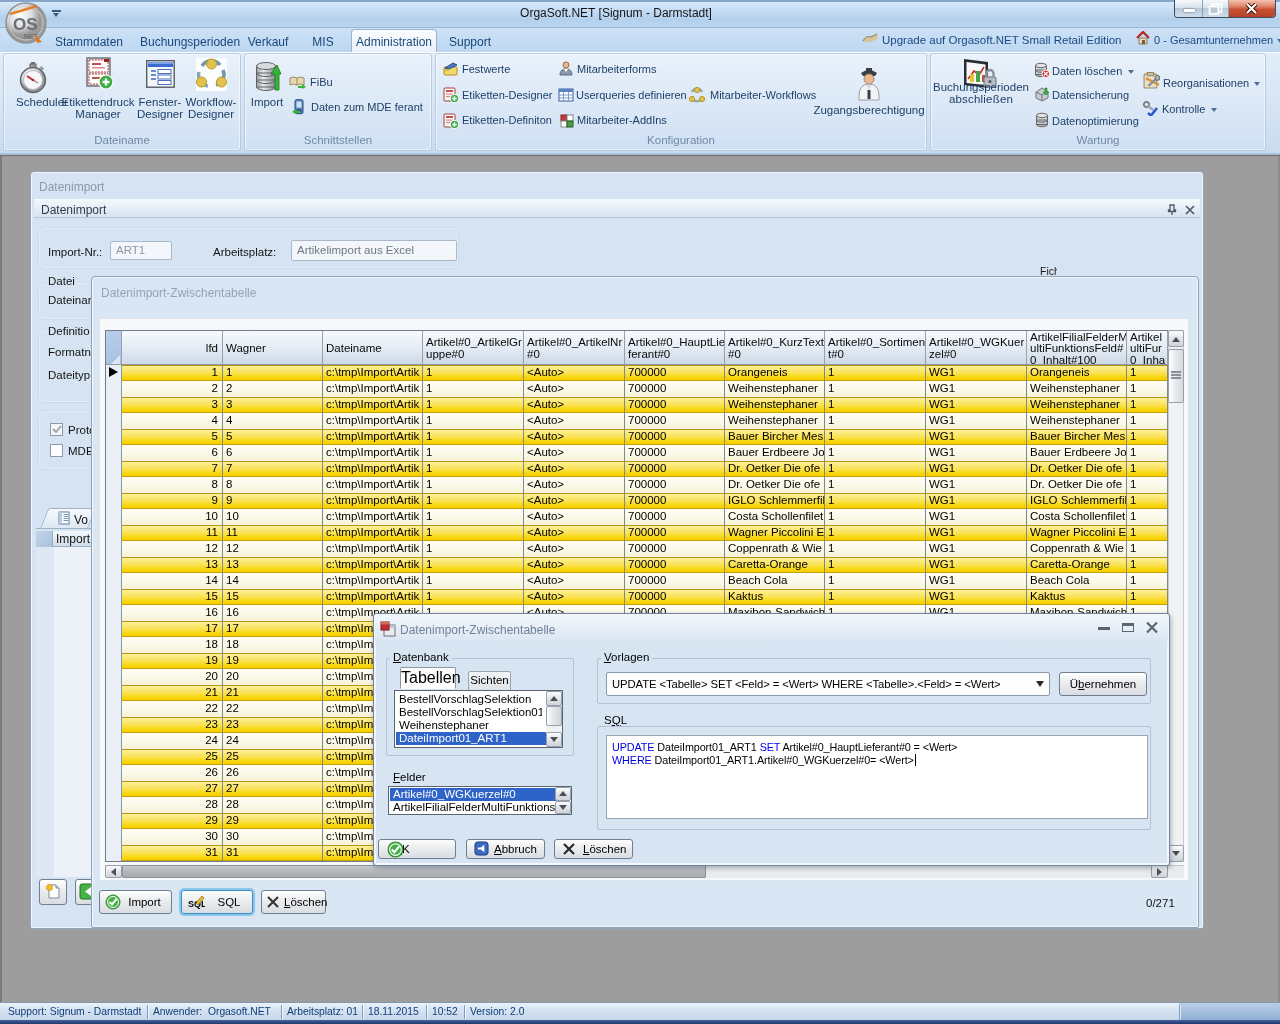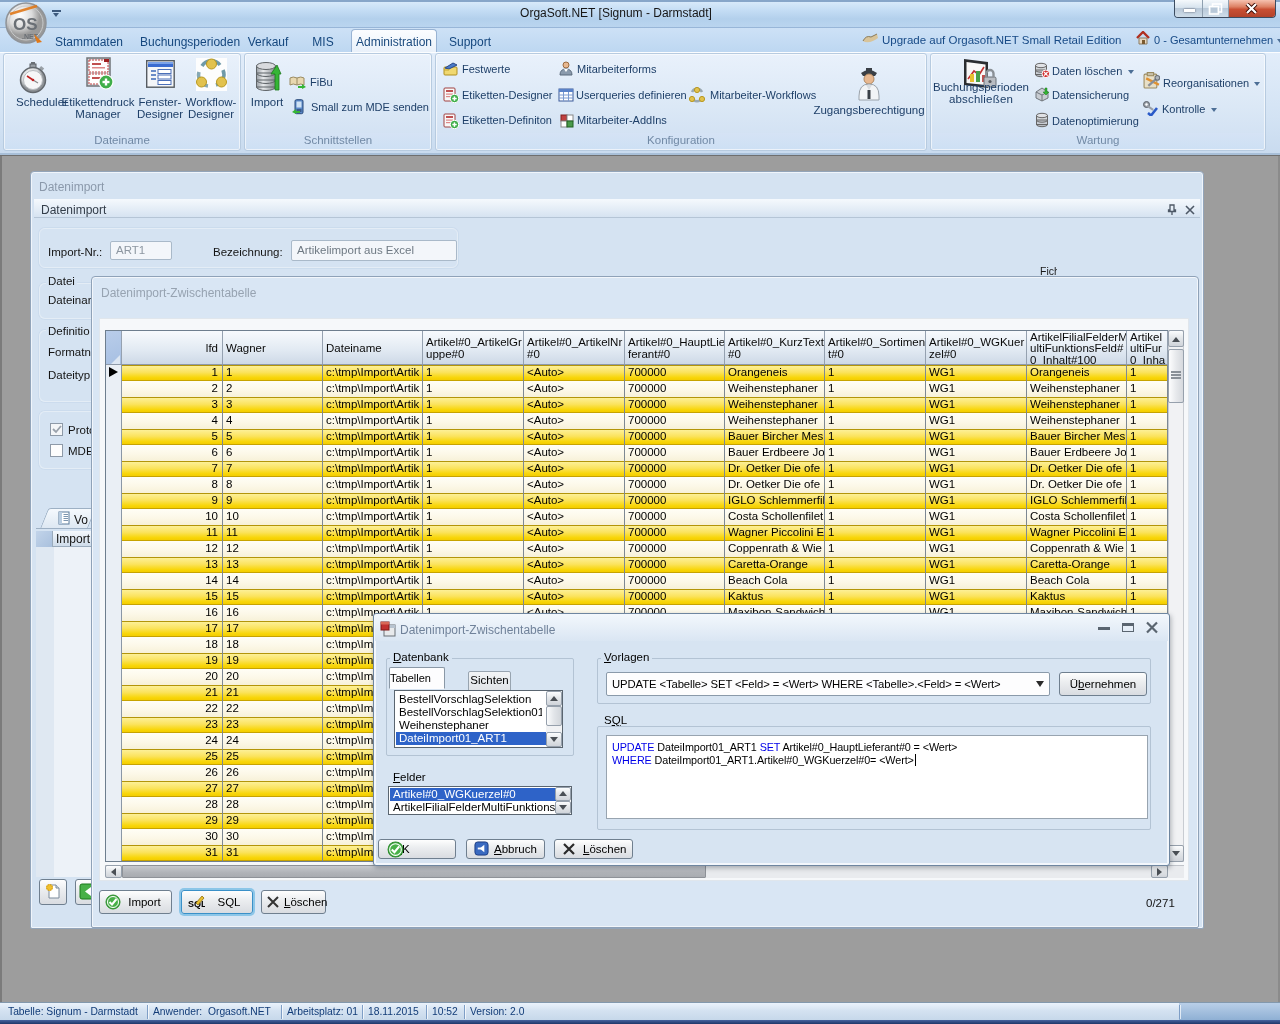--- a/index.html
+++ b/index.html
@@ -182,21 +182,21 @@
 <path d="M8 2 L8 9" stroke="#9a8a60"></path>
 <path d="M9 10 L13 10 L13 8 L17 11 L13 13 L13 12 L9 12 Z" fill="#35b535"></path>
 </svg>
 <div class="rtxt" style="left:310px;top:76px">FiBu</div>
 <svg class="a" style="left:291px;top:99px" width="16" height="16" viewBox="0 0 16 16">
 <rect x="4" y="0.7" width="8" height="14" rx="1.5" fill="#5a88c8" stroke="#2a4a7a"></rect>
 <rect x="5.5" y="2.5" width="5" height="6" fill="#cfe2f4"></rect>
 <rect x="5.5" y="10" width="5" height="3" fill="#3a5a8a"></rect>
 <path d="M8 13 L4 13 L4 11 L0 14 L4 16 L4 15 L8 15 Z" fill="#35b535" transform="translate(1 -1)"></path>
 </svg>
-<div class="rtxt" style="left:311px;top:101px">Small zum MDE senden</div>
+<div class="rtxt" style="left:311px;top:101px">Daten zum MDE ferant</div>
 <svg class="a" style="left:443px;top:61px" width="16" height="16" viewBox="0 0 16 16">
     <rect x="1" y="6" width="13" height="8" rx="1" fill="#f0d870" stroke="#b09020"></rect>
     <path d="M2 7 L10 2 L14 4 L6 8 Z" fill="#4a7ac8" stroke="#2a4a88"></path>
     <path d="M1 9 L6 9" stroke="#c8a830"></path>
   </svg>
 <svg class="a" style="left:443px;top:87px" width="16" height="16" viewBox="0 0 16 16">
     <rect x="1" y="1" width="11" height="13" rx="1" fill="#f8f8f8" stroke="#a04040"></rect>
     <rect x="3" y="3" width="7" height="2" fill="#c05050"></rect>
     <rect x="3" y="6.5" width="7" height="1.2" fill="#d88"></rect>
     <rect x="3" y="9" width="5" height="1.2" fill="#d88"></rect>
@@ -312,21 +312,21 @@
 <div class="a" style="left:41px;top:203px;font-size:12px;color:#333d49">Datenimport</div>
 <svg class="a" style="left:1166px;top:204px" width="12" height="12" viewBox="0 0 12 12">
     <path d="M4 1 L8 1 L8 6 L9.5 6 L9.5 7.5 L2.5 7.5 L2.5 6 L4 6 Z M6 7.5 L6 11" stroke="#4d5866" stroke-width="1.3" fill="none"></path>
   </svg>
 <svg class="a" style="left:1184px;top:204px" width="12" height="12" viewBox="0 0 12 12">
     <path d="M2 2 L10 10 M10 2 L2 10" stroke="#4d5866" stroke-width="1.6"></path>
   </svg>
 <div class="a" style="left:39px;top:228px;width:419px;height:40px;border:1px solid #e4edf6;border-radius:6px;box-shadow:0 0 0 1px rgba(185,205,228,.35)"></div>
 <div class="a" style="left:48px;top:246px;color:#141414">Import-Nr.:</div>
 <div class="a" style="left:110px;top:241px;width:62px;height:19px;background:#f3f6fa;border:1px solid #a9b9c9;border-radius:2px;color:#8d97a1;line-height:17px;padding-left:5px">ART1</div>
-<div class="a" style="left:213px;top:246px;color:#141414">Bezeichnung:</div>
+<div class="a" style="left:213px;top:246px;color:#141414">Arbeitsplatz:</div>
 <div class="a" style="left:291px;top:240px;width:166px;height:21px;background:#f3f6fa;border:1px solid #a9b9c9;border-radius:2px;color:#6e7983;line-height:19px;padding-left:5px">Artikelimport aus Excel</div>
 <div class="a" style="left:39px;top:283px;width:70px;height:36px;border:1px solid #e4edf6;border-radius:6px 0 0 6px;border-right:none;box-shadow:0 0 0 1px rgba(185,205,228,.3)"></div>
 <div class="a" style="left:46px;top:275px;background:#d5e3f2;padding:0 2px;color:#141414">Datei</div>
 <div class="a" style="left:48px;top:294px;color:#141414">Dateinam</div>
 <div class="a" style="left:39px;top:330px;width:70px;height:72px;border:1px solid #e4edf6;border-radius:6px 0 0 6px;border-right:none;box-shadow:0 0 0 1px rgba(185,205,228,.3)"></div>
 <div class="a" style="left:46px;top:325px;background:#d5e3f2;padding:0 2px;color:#141414">Definitio</div>
 <div class="a" style="left:48px;top:346px;color:#141414">Formatnr</div>
 <div class="a" style="left:48px;top:369px;color:#141414">Dateityp</div>
 <div class="a" style="left:39px;top:411px;width:70px;height:58px;border:1px solid #e4edf6;border-radius:6px 0 0 6px;border-right:none;box-shadow:0 0 0 1px rgba(185,205,228,.3)"></div>
 <div class="a" style="left:50px;top:423px;width:13px;height:13px;background:#f4f6f8;border:1px solid #8e9aa8"></div>
@@ -856,21 +856,21 @@
   </svg>
 <div class="a" style="left:400px;top:623px;font-size:12px;color:#70829a">Datenimport-Zwischentabelle</div>
 <div class="a" style="left:1098px;top:627px;width:12px;height:3px;background:#5a6570"></div>
 <div class="a" style="left:1122px;top:623px;width:12px;height:9px;border:1.5px solid #5a6570;border-top:3px solid #5a6570"></div>
 <svg class="a" style="left:1145px;top:621px" width="14" height="13" viewBox="0 0 14 13">
     <path d="M2 1.5 L12 11.5 M12 1.5 L2 11.5" stroke="#5a6570" stroke-width="2.2"></path>
   </svg>
 <div class="gb" style="left:386px;top:658px;width:188px;height:98px"></div>
 <div class="gbl" style="left:390px;top:651px"><u>D</u>atenbank</div>
 <div class="a" style="left:468px;top:671px;width:43px;height:24px;background:linear-gradient(#f2f4f6,#dde0e4);border:1px solid #98a4b0;border-radius:2px 2px 0 0;text-align:center;line-height:17px">Sichten</div>
-<div class="a" style="left:389px;top:667px;width:56px;height:22px;background:#fdfdfe;border:1px solid #8a98a6;border-bottom:1px solid #fdfdfe;border-radius:2px 2px 0 0;text-align:left;line-height:20px;font-size:11px">Tabellen</div>
+<div class="a" style="left:400px;top:667px;width:56px;height:22px;background:#fdfdfe;border:1px solid #8a98a6;border-bottom:1px solid #fdfdfe;border-radius:2px 2px 0 0;text-align:right;line-height:20px;font-size:16px">Tabellen</div>
 <div class="lbx" style="left:394px;top:690px;width:169px;height:58px">
 <div class="li" style="top:2px;width:146px">BestellVorschlagSelektion</div>
 <div class="li" style="top:15px;width:146px">BestellVorschlagSelektion01</div>
 <div class="li" style="top:28px;width:146px">Weihenstephaner</div>
 <div class="li lisel" style="top:41px;width:150px;height:13px">DateiImport01_ART1</div>
 </div>
 <div class="a" style="left:546px;top:691px;width:16px;height:56px;background:#f1f2f4"></div>
 <div class="a sb" style="left:546px;top:691px;width:16px;height:15px"></div>
 <div class="a" style="left:550px;top:696px;width:0;height:0;border-left:4px solid transparent;border-right:4px solid transparent;border-bottom:5px solid #4a4f55"></div>
 <div class="a sb" style="left:546px;top:706px;width:16px;height:20px;background:linear-gradient(90deg,#fbfcfd,#e2e5e9 50%,#d2d6db)"></div>
@@ -913,18 +913,18 @@
 <div class="a" style="left:612px;top:741px;font-size:10.8px;letter-spacing:-.1px;color:#000;line-height:13.2px;white-space:nowrap"><span style="color:#0000e8">UPDATE</span> DateiImport01_ART1 <span style="color:#0000e8">SET</span> Artikel#0_HauptLieferant#0 = &lt;Wert&gt;<br><span style="color:#0000e8">WHERE</span> DateiImport01_ART1.Artikel#0_WGKuerzel#0= &lt;Wert&gt;<span style="border-left:1px solid #000;margin-left:1px"></span></div>
 <div class="a" style="left:0;top:1002px;width:1280px;height:1px;background:#8298ad"></div>
 <div class="a" style="left:0;top:1003px;width:1280px;height:17px;background:linear-gradient(#eaf2fb,#d4e2f1 45%,#c6d8ea)"></div>
 <div class="a" style="left:1179px;top:1003px;width:101px;height:17px;background:linear-gradient(#b9cfe8,#8fb0d4)"></div>
 <div class="ssep" style="left:147px;top:1005px"></div>
 <div class="ssep" style="left:281px;top:1005px"></div>
 <div class="ssep" style="left:362px;top:1005px"></div>
 <div class="ssep" style="left:426px;top:1005px"></div>
 <div class="ssep" style="left:464px;top:1005px"></div>
 <div class="ssep" style="left:1179px;top:1005px"></div>
-<div class="stxt" style="left:8px;top:1006px">Tabelle: Signum - Darmstadt</div>
+<div class="stxt" style="left:8px;top:1006px">Support: Signum - Darmstadt</div>
 <div class="stxt" style="left:153px;top:1006px">Anwender:&nbsp; Orgasoft.NET</div>
 <div class="stxt" style="left:287px;top:1006px">Arbeitsplatz: 01</div>
 <div class="stxt" style="left:368px;top:1006px">18.11.2015</div>
 <div class="stxt" style="left:432px;top:1006px">10:52</div>
 <div class="stxt" style="left:470px;top:1006px">Version: 2.0</div>
 <div class="a" style="left:0;top:1020px;width:1280px;height:4px;background:linear-gradient(#46639e,#1e3668)"></div>
 </body></html>

